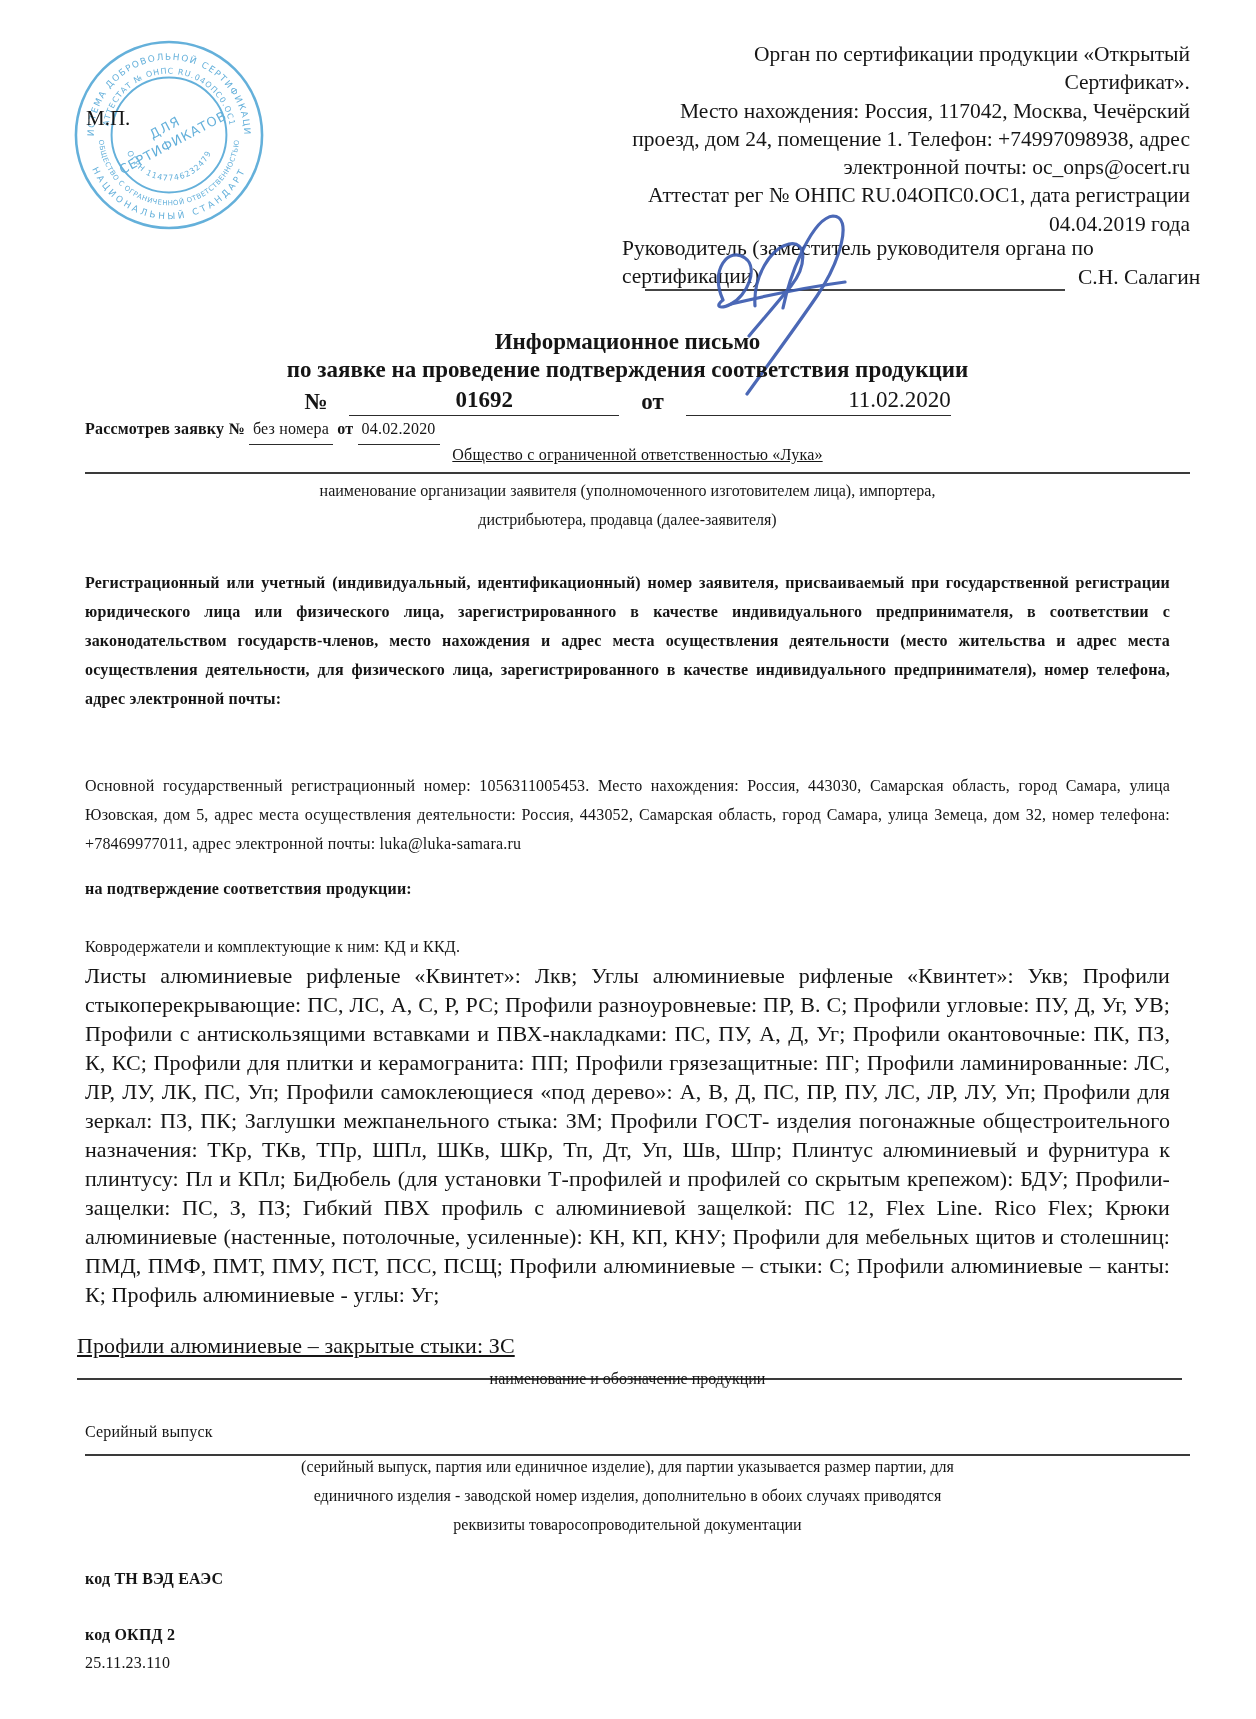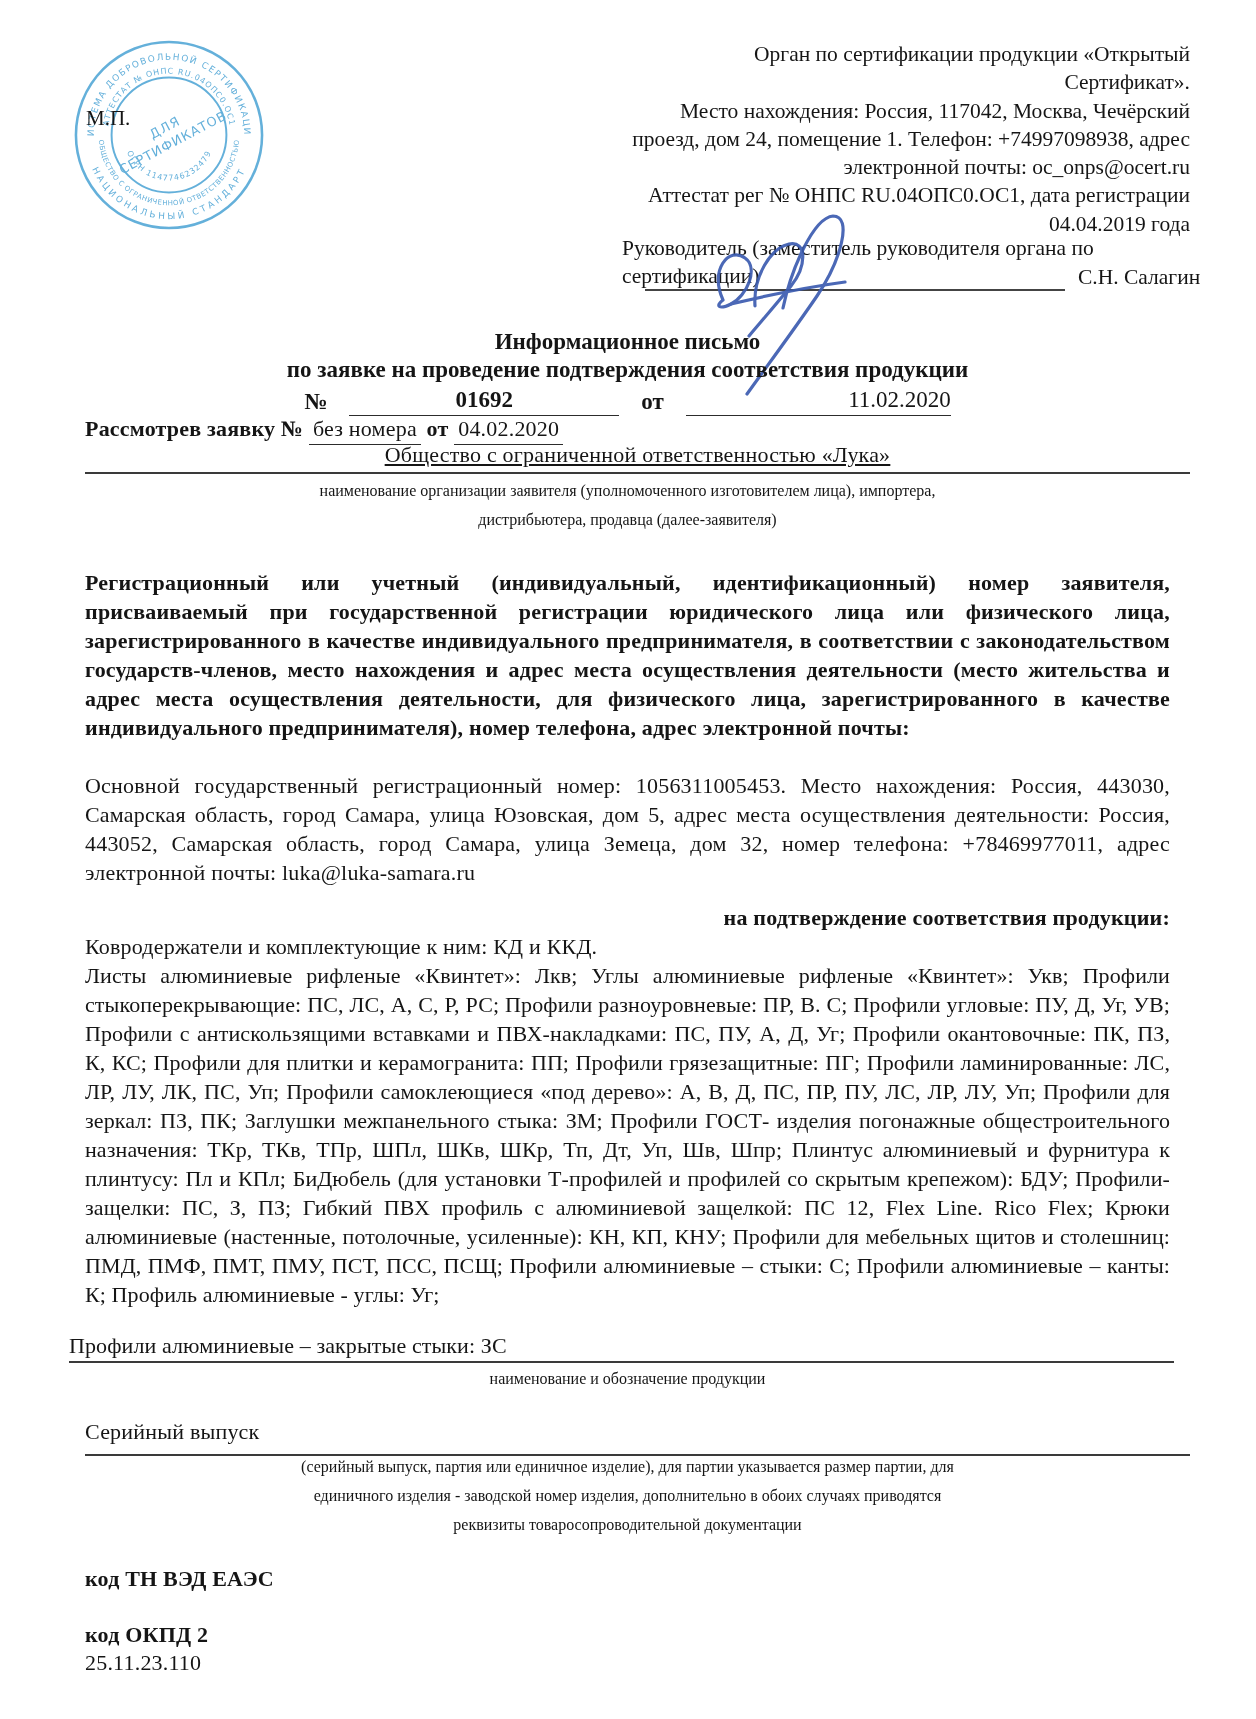--- a/index.html
+++ b/index.html
@@ -11,21 +11,21 @@
     font-family:"Liberation Serif",serif;
     color:#151515;
     overflow:hidden;
   }
   .abs{position:absolute;}
   .serif{font-family:"Liberation Serif",serif;}
   .b{font-weight:bold;}
   .center{text-align:center;}
   .right{text-align:right;}
   .just{text-align:justify;}
-  .body-text{font-size:22px;line-height:29px;letter-spacing:.2px;}
+  .body-text{font-size:16px;line-height:29px;letter-spacing:.2px;}
   .list-text{font-size:22px;line-height:29px;letter-spacing:.1px;}
   .hdr-text{font-size:21.5px;line-height:28.3px;}
   .title-text{font-size:23px;line-height:28px;}
   .rule{border-bottom:2px solid #3a3a3a;}
   .uline{border-bottom:1.8px solid #2c2c2c;display:inline-block;}
   .num-field{width:270px;text-align:center;padding-bottom:1px;}
   .date-field{width:265px;text-align:right;padding-bottom:1px;}
   .inline-uline{padding:0 4px 1px 4px;}
   .sig-rule{border-top:2px solid #444;}
   .stamp-svg{opacity:.9;}
@@ -117,24 +117,24 @@
   </div>
 
   <div class="abs body-text center rule" style="left:85px;top:440px;width:1105px;padding-bottom:3px;text-decoration:underline;">Общество с ограниченной ответственностью «Лука»</div>
   <div class="abs caption-line center" style="left:85px;top:476px;width:1085px;">наименование организации заявителя (уполномоченного изготовителем лица), импортера,</div>
   <div class="abs caption-line center" style="left:85px;top:505px;width:1085px;">дистрибьютера, продавца (далее-заявителя)</div>
 
   <div class="abs body-text b just" style="left:85px;top:568px;width:1085px;">Регистрационный или учетный (индивидуальный, идентификационный) номер заявителя, присваиваемый при государственной регистрации юридического лица или физического лица, зарегистрированного в качестве индивидуального предпринимателя, в соответствии с законодательством государств-членов, место нахождения и адрес места осуществления деятельности (место жительства и адрес места осуществления деятельности, для физического лица, зарегистрированного в качестве индивидуального предпринимателя), номер телефона, адрес электронной почты:</div>
 
   <div class="abs body-text just" style="left:85px;top:771px;width:1085px;">Основной государственный регистрационный номер: 1056311005453. Место нахождения: Россия, 443030, Самарская область, город Самара, улица Юзовская, дом 5, адрес места осуществления деятельности: Россия, 443052, Самарская область, город Самара, улица Земеца, дом 32, номер телефона: +78469977011, адрес электронной почты: luka@luka-samara.ru</div>
 
-  <div class="abs body-text b" style="left:85px;top:903px;width:1085px;text-align:right;">на подтверждение соответствия продукции:</div>
+  <div class="abs body-text b" style="left:85px;top:874px;width:1085px;">на подтверждение соответствия продукции:</div>
   <div class="abs body-text" style="left:85px;top:932px;width:1085px;">Ковродержатели и комплектующие к ним: КД  и ККД.</div>
   <div class="abs list-text just" style="left:85px;top:961px;width:1085px;height:371px;overflow:hidden;">Листы алюминиевые рифленые «Квинтет»: Лкв; Углы алюминиевые рифленые «Квинтет»: Укв; Профили стыкоперекрывающие: ПС, ЛС, А, С, Р, РС; Профили разноуровневые: ПР, В. С; Профили угловые: ПУ, Д, Уг, УВ; Профили с антискользящими вставками и ПВХ-накладками: ПС, ПУ, А, Д, Уг; Профили окантовочные: ПК, ПЗ, К, КС; Профили для плитки и керамогранита: ПП; Профили грязезащитные: ПГ; Профили ламинированные: ЛС, ЛР, ЛУ, ЛК, ПС, Уп; Профили самоклеющиеся «под дерево»: А, В, Д, ПС, ПР, ПУ, ЛС, ЛР, ЛУ, Уп; Профили для зеркал: ПЗ, ПК; Заглушки межпанельного стыка: ЗМ; Профили ГОСТ- изделия погонажные общестроительного назначения: ТКр, ТКв, ТПр, ШПл, ШКв, ШКр, Тп, Дт, Уп, Шв, Шпр; Плинтус алюминиевый и фурнитура к плинтусу: Пл и КПл; БиДюбель (для установки Т-профилей и профилей со скрытым крепежом): БДУ; Профили-защелки: ПС, З, ПЗ; Гибкий ПВХ профиль с алюминиевой защелкой: ПС 12, Flex Line. Rico Flex; Крюки алюминиевые (настенные, потолочные, усиленные): КН, КП, КНУ; Профили для мебельных щитов и столешниц: ПМД, ПМФ, ПМТ, ПМУ, ПСТ, ПСС, ПСЩ; Профили алюминиевые – стыки: С; Профили алюминиевые – канты: К; Профиль алюминиевые  - углы: Уг;</div>
-  <div class="abs list-text rule" style="left:69px;top:1331px;width:1105px;padding-bottom:1px;">Профили алюминиевые – закрытые стыки: ЗС</div>
+  <div class="abs list-text rule" style="left:77px;top:1331px;width:1105px;padding-bottom:18px;text-decoration:underline;">Профили алюминиевые – закрытые стыки: ЗС</div>
   <div class="abs caption-line center" style="left:85px;top:1364px;width:1085px;">наименование и обозначение продукции</div>
 
   <div class="abs body-text rule" style="left:85px;top:1417px;width:1105px;padding-bottom:8px;">Серийный выпуск</div>
   <div class="abs caption-line center" style="left:85px;top:1452px;width:1085px;">(серийный выпуск, партия или единичное изделие), для партии указывается размер партии, для</div>
   <div class="abs caption-line center" style="left:85px;top:1481px;width:1085px;">единичного изделия - заводской номер изделия, дополнительно в обоих случаях приводятся</div>
   <div class="abs caption-line center" style="left:85px;top:1510px;width:1085px;">реквизиты товаросопроводительной документации</div>
 
   <div class="abs body-text b" style="left:85px;top:1564px;">код ТН ВЭД ЕАЭС</div>
   <div class="abs body-text b" style="left:85px;top:1620px;">код ОКПД 2</div>
   <div class="abs body-text" style="left:85px;top:1648px;">25.11.23.110</div>

